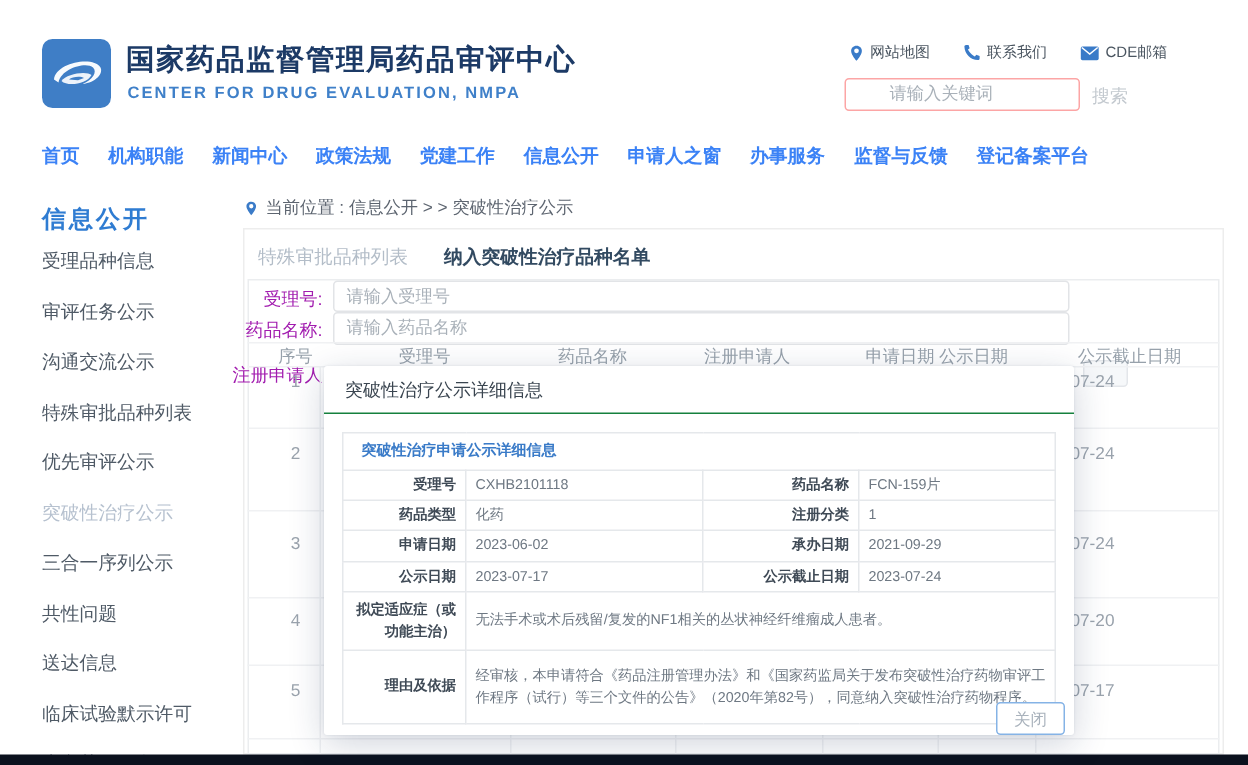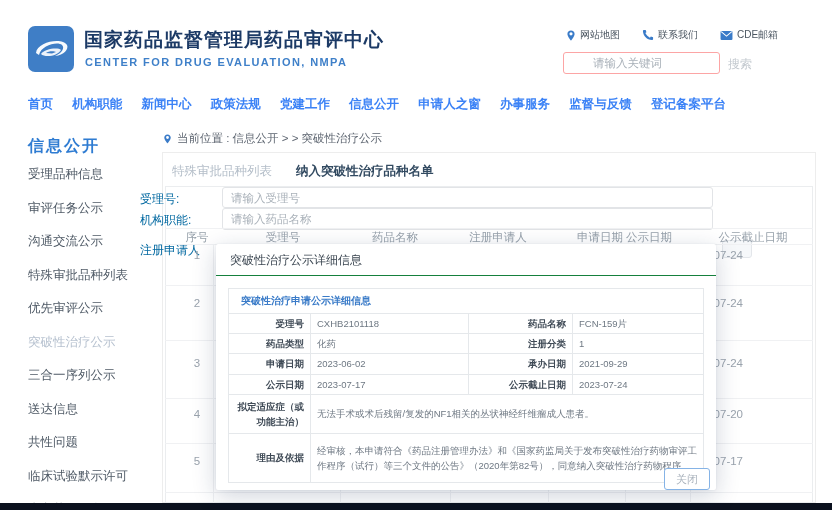--- a/index.html
+++ b/index.html
@@ -33,21 +33,21 @@
   
   .crumb{left:163px;top:131px;display:flex;align-items:center;gap:5px;font-size:11.5px;color:#5d6570;}
 
   
   .card{left:162px;top:152px;width:654px;height:351px;border:1px solid #ededed;background:#fff;box-sizing:border-box;}
   .tabs{left:172px;top:163px;display:flex;gap:24px;}
   .tab{font-size:12.5px;color:#b3bdc8;white-space:nowrap;cursor:pointer;}
   .tab.active{color:#324a61;font-weight:bold;}
   .panel{left:165px;top:186px;width:648px;height:317px;border:1px solid #ebedef;box-sizing:border-box;}
 
-  .f-label{font-size:12px;color:#0369a1;width:75px;white-space:nowrap;}
+  .f-label{font-size:12px;color:#a21caf;width:75px;text-align:right;white-space:nowrap;}
   .lab1{left:140px;top:191px;} .lab2{left:140px;top:212px;} .lab3{left:140px;top:242px;}
   .f-input{left:222px;width:491px;height:21px;border:1px solid #e2e4e7;border-radius:3px;box-sizing:border-box;
            font-size:11.5px;color:#555;padding:0 8px;outline:none;background:#fff;font-family:inherit;}
   .f-input::placeholder{color:#a9b1b9;}
   .in1{top:187px;} .in2{top:208px;height:22px;}
   .mini-btn{left:722px;top:240px;width:28px;height:16px;border:1px solid #e3e6ea;background:#f6f8fa;border-radius:3px;cursor:pointer;}
 
   
   .th{top:230px;font-size:11.5px;color:#97a1ab;white-space:nowrap;transform:translateX(-50%);}
   .hline{left:165px;width:648px;height:0;border-top:1px solid #f0f1f3;}
@@ -133,22 +133,22 @@
 
   <div class="abs side-title">信息公开</div>
   <div class="abs side-list">
     <span class="side-item">受理品种信息</span>
     <span class="side-item">审评任务公示</span>
     <span class="side-item">沟通交流公示</span>
     <span class="side-item">特殊审批品种列表</span>
     <span class="side-item">优先审评公示</span>
     <span class="side-item active">突破性治疗公示</span>
     <span class="side-item">三合一序列公示</span>
+    <span class="side-item">共性问题</span>
     <span class="side-item">送达信息</span>
-    <span class="side-item">共性问题</span>
     <span class="side-item">临床试验默示许可</span>
     <span class="side-item">上市药品信息</span>
 
   </div>
 
   <div class="abs crumb">
     <svg width="9" height="12" viewBox="0 0 12 14">
       <path d="M6 1 C3.4 1 1.7 2.9 1.7 5.1 C1.7 8.2 6 13 6 13 C6 13 10.3 8.2 10.3 5.1 C10.3 2.9 8.6 1 6 1 Z M6 6.9 A1.9 1.9 0 1 1 6 3.1 A1.9 1.9 0 0 1 6 6.9 Z" fill="#3a7bc8"></path>
     </svg>
     <span>当前位置 : 信息公开 &gt; &gt; 突破性治疗公示</span>
@@ -158,21 +158,21 @@
 
   <div class="abs tabs">
     <span class="tab">特殊审批品种列表</span>
     <span class="tab active">纳入突破性治疗品种名单</span>
   </div>
 
   <div class="abs panel"></div>
 
   <div class="abs f-label lab1">受理号:</div>
   <input class="abs f-input in1" type="text" placeholder="请输入受理号" style="">
-  <div class="abs f-label lab2">机构职能:</div>
+  <div class="abs f-label lab2">药品名称:</div>
   <input class="abs f-input in2" type="text" placeholder="请输入药品名称" style="">
   <div class="abs f-label lab3">注册申请人</div>
   <div class="abs mini-btn"></div>
 
   <span class="abs th" style="left:197px;">序号</span>
   <span class="abs th" style="left:283px;">受理号</span>
   <span class="abs th" style="left:395px;">药品名称</span>
   <span class="abs th" style="left:498px;">注册申请人</span>
   <span class="abs th" style="left:600px;">申请日期</span>
   <span class="abs th" style="left:649px;">公示日期</span>

